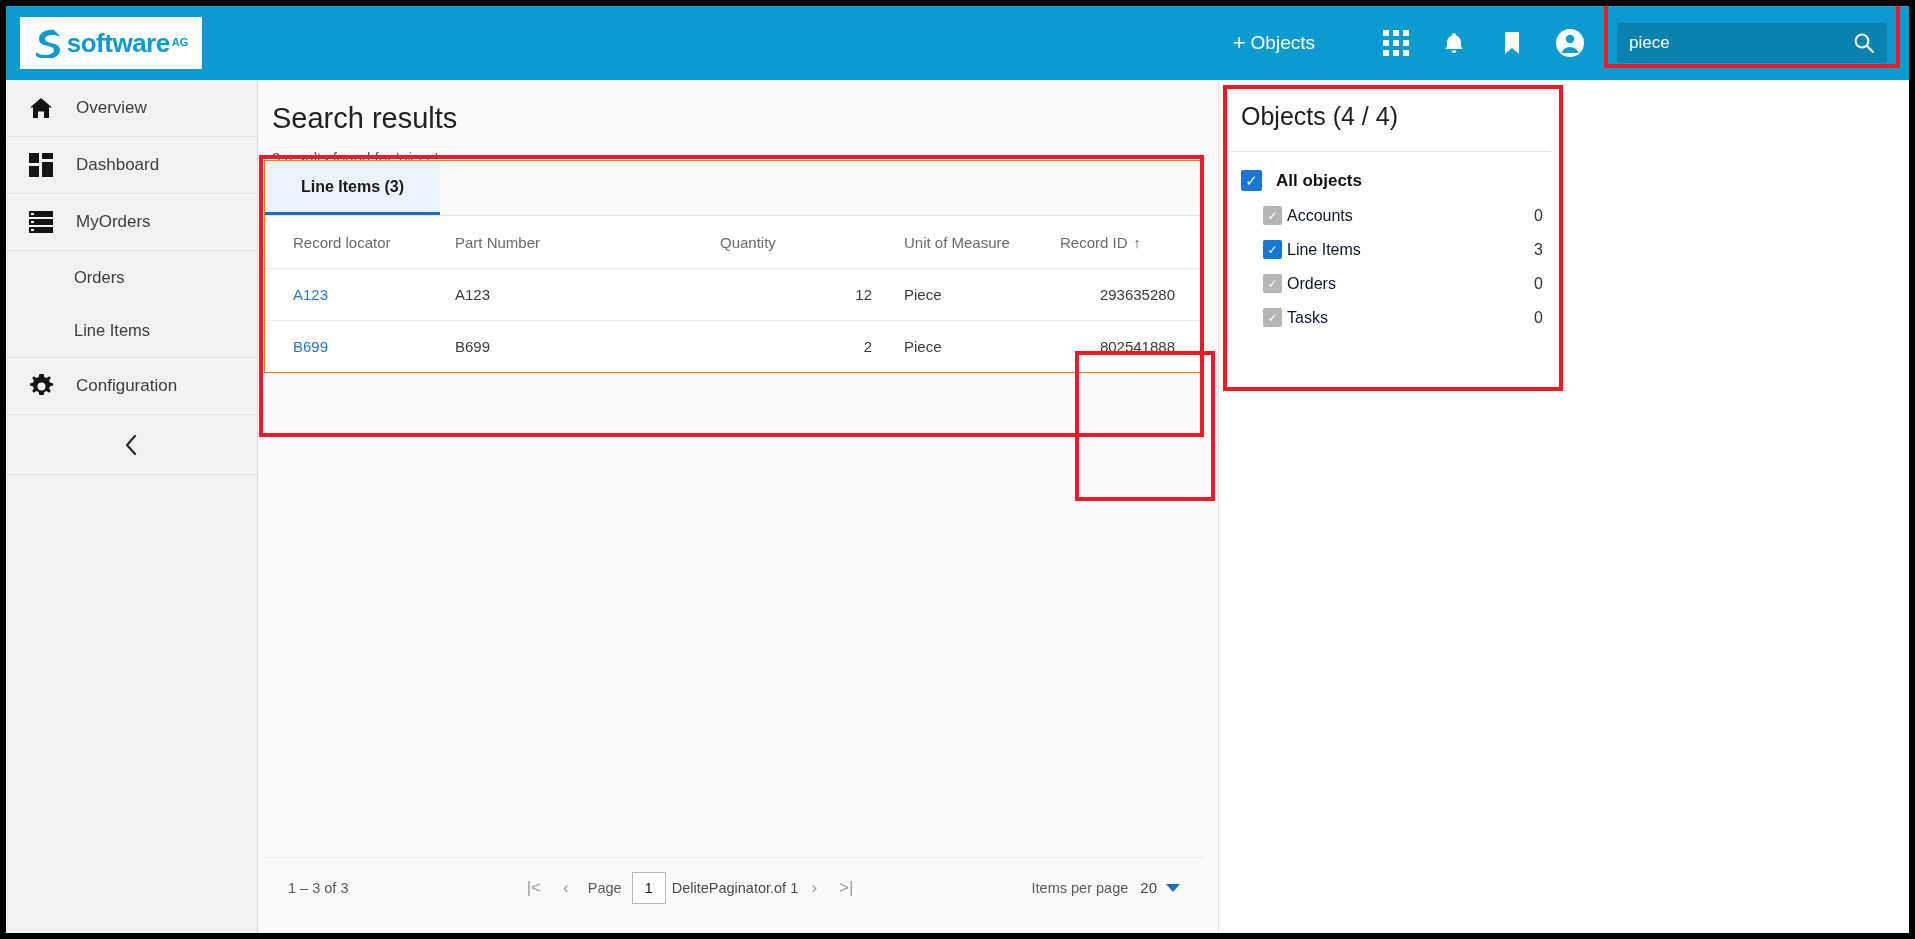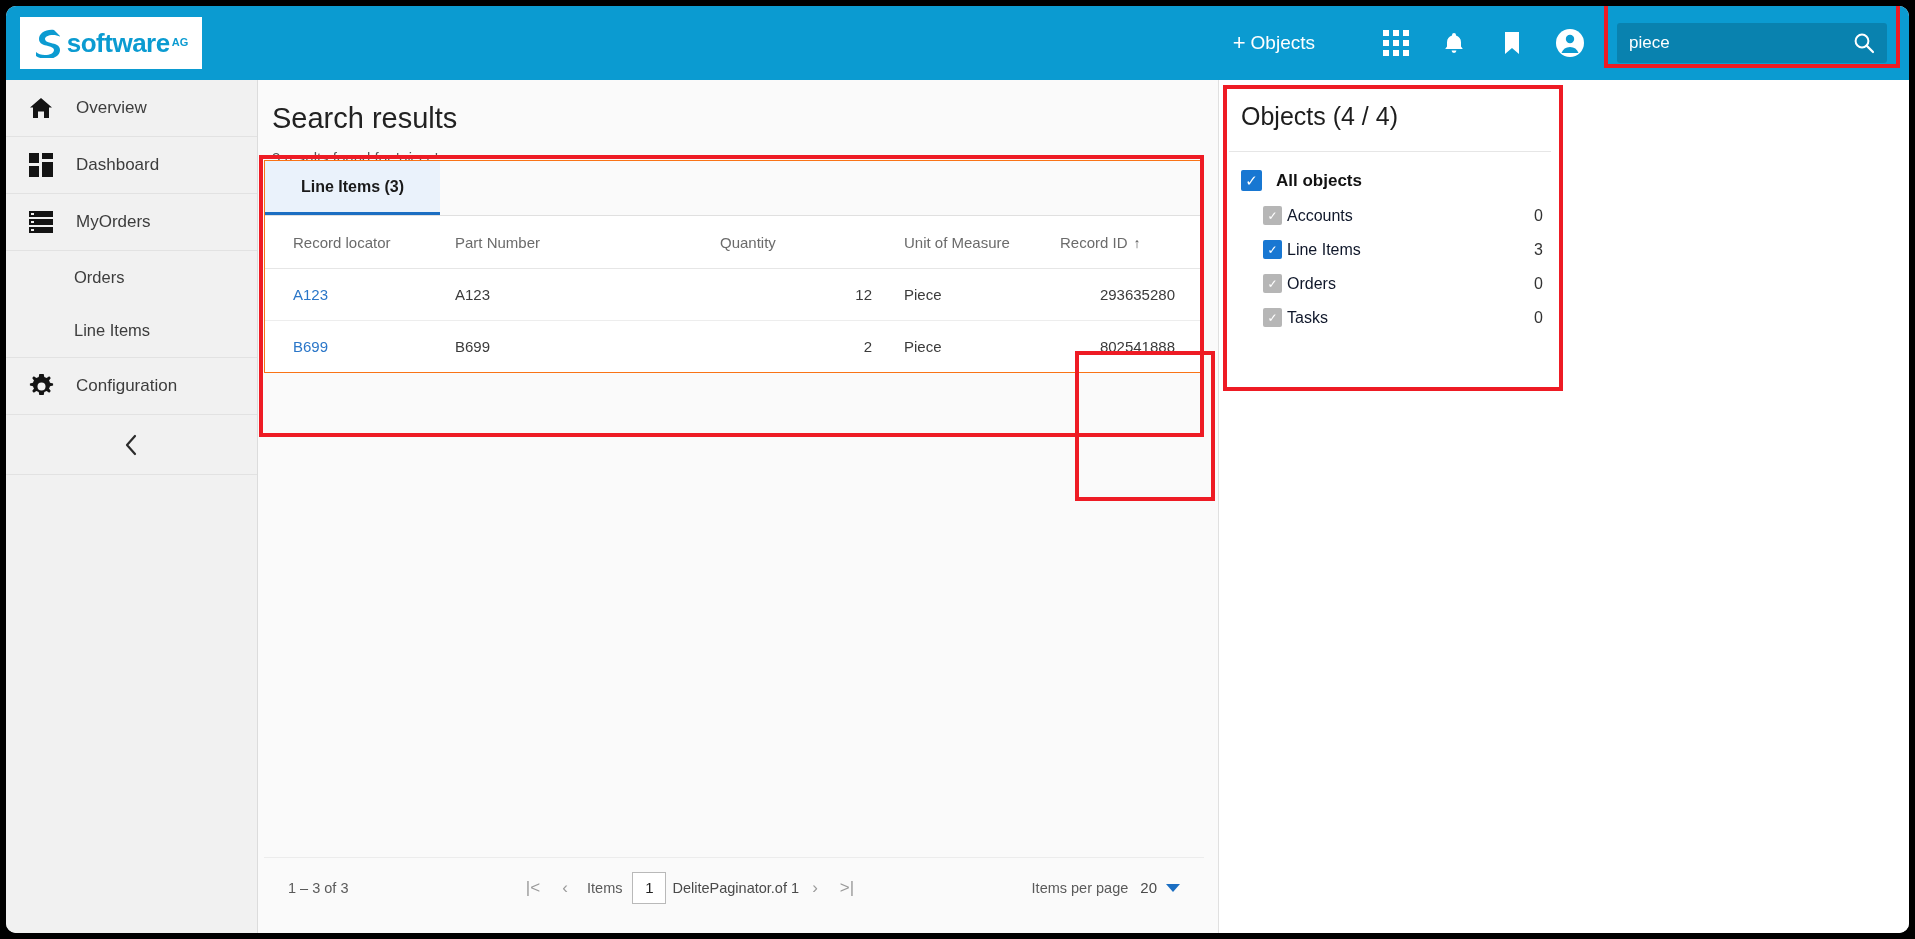--- a/index.html
+++ b/index.html
@@ -8,21 +8,20 @@
     font-family: "Liberation Sans", sans-serif;
     background: #000;
     overflow: hidden;
   }
   #app {
     position: absolute;
     left: 6px; top: 6px;
     width: 1903px; height: 927px;
     background: #ffffff;
     overflow: hidden;
-    border-radius: 10px;
   }
 
   
   .topbar {
     position: absolute; left: 0; top: 0;
     width: 1903px; height: 74px;
     background: #0b9bd1;
     display: flex; align-items: center;
   }
   .logo-box {
@@ -470,21 +469,21 @@
             </tr>
           </tbody>
         </table>
       </div>
 
       <div class="paginator">
         <span class="range">1 – 3 of 3</span>
         <div class="pager-mid">
           <span class="pg-btn">|&lt;</span>
           <span class="pg-btn">‹</span>
-          <span class="pg-label">Items</span>
+          <span class="pg-label">Page</span>
           <input class="pg-input" type="text" value="1" style="">
           <span class="pg-of">DelitePaginator.of 1</span>
           <span class="pg-btn">›</span>
           <span class="pg-btn">&gt;|</span>
         </div>
         <div class="per-page">
           <span>Items per page</span>
           <span class="per-page-val">20</span>
           <span class="caret-down"></span>
         </div>

